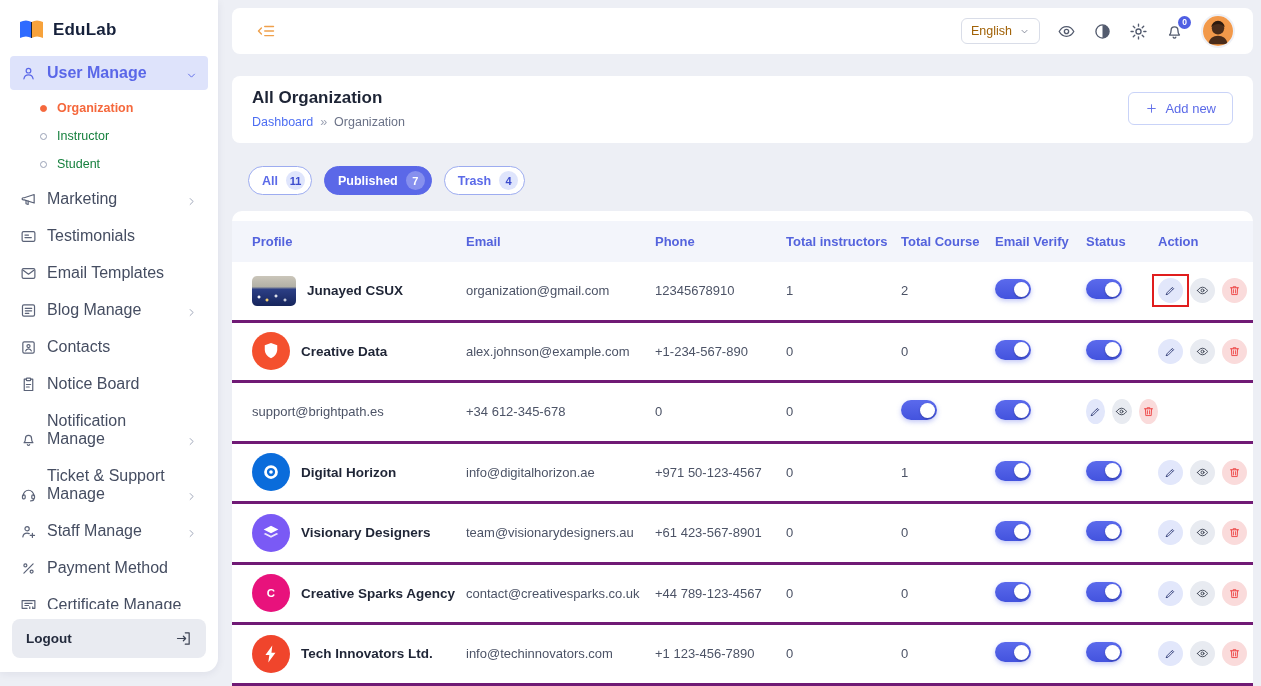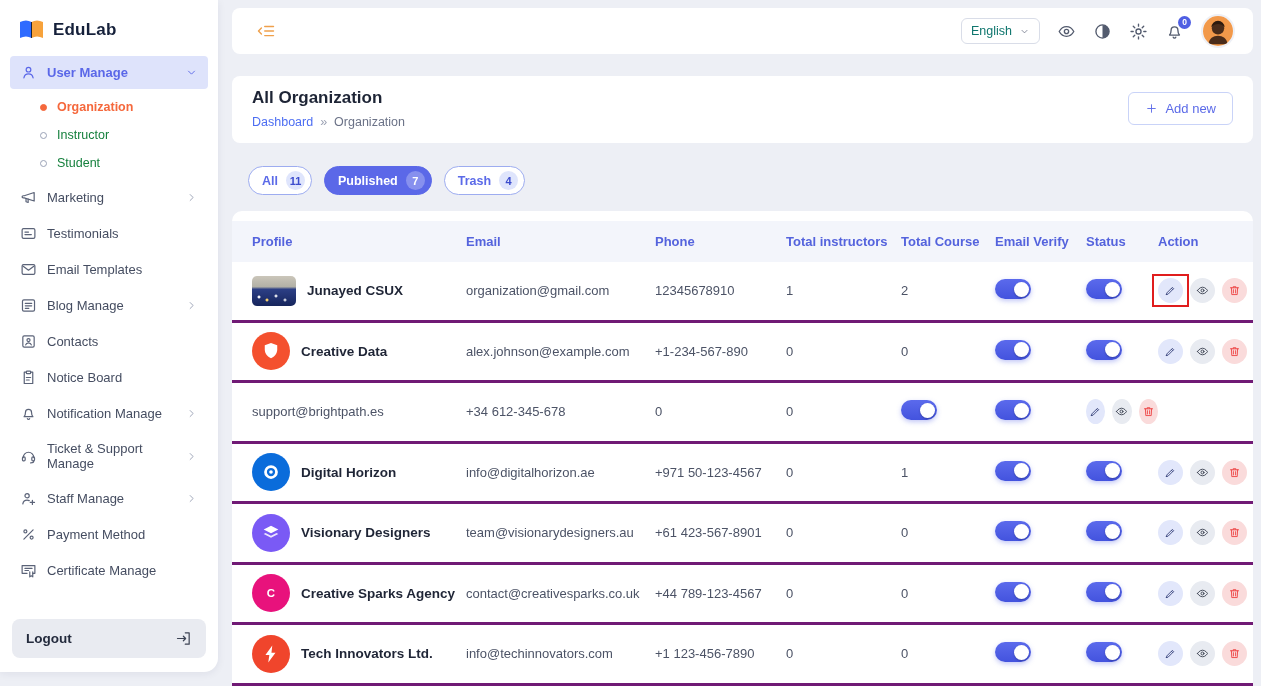--- a/index.html
+++ b/index.html
@@ -7,22 +7,22 @@
   body { overflow:hidden; background:#edeff5; font-family:"Liberation Sans", sans-serif; }
   .app { display:flex; height:100%; }
 
   
   .sidebar { width:218px; min-width:218px; background:#fff; height:672px; border-radius:0 0 14px 0;
              box-shadow:0 2px 8px rgba(25,35,70,.07); display:flex; flex-direction:column; z-index:2; }
   .logo { display:flex; align-items:center; gap:8px; padding:18px 18px 14px; cursor:pointer; }
   .logo-ic { width:27px; height:24px; flex:none; }
   .logo-text { font-size:17px; font-weight:bold; color:#15203a; letter-spacing:.2px; }
   .nav { flex:1; padding:0 10px; overflow:hidden; }
-  .nav-item { display:flex; align-items:center; gap:10px; padding:8px 10px; border-radius:4px;
-              font-size:13px; color:#454d61; cursor:pointer; margin-bottom:3px; }
+  .nav-item { display:flex; align-items:flex-end; gap:10px; padding:8px 10px; border-radius:4px;
+              font-size:16px; color:#454d61; cursor:pointer; margin-bottom:3px; }
   .nav-item.active { background:#dee3fb; color:#5a67e8; font-weight:bold; }
   .nic { width:17px; height:17px; color:#5b6378; flex:none; display:flex; }
   .nav-item.active .nic { color:#5a67e8; }
   .chev { width:13px; height:13px; margin-left:auto; color:#99a0b4; display:flex; flex:none; }
   .nav-item.active .chev { color:#5a67e8; }
   .submenu { padding:1px 0 4px; }
   .sub-item { display:flex; align-items:center; gap:10px; padding:7px 8px 7px 30px; font-size:12.5px;
               color:#15803d; cursor:pointer; }
   .bullet { width:7px; height:7px; border-radius:50%; border:1.5px solid #9aa2b6; flex:none; background:transparent; }
   .sub-item.active { color:#f5683c; font-weight:bold; }
@@ -33,21 +33,21 @@
   .logout-ic { width:17px; height:17px; color:#3c4354; display:flex; }
 
   
   .main { flex:1; padding:8px 8px 0 14px; display:flex; flex-direction:column; min-width:0; }
   .topbar { background:#fff; border-radius:8px; height:46px; display:flex; align-items:center;
             justify-content:space-between; padding:0 18px 0 24px; margin-bottom:22px; }
   .collapse-btn { width:20px; height:20px; color:#efa04b; background:none; border:none; cursor:pointer;
                   display:flex; padding:0; }
   .topbar-right { display:flex; align-items:center; gap:17px; }
   .lang { display:flex; align-items:center; gap:7px; border:1px solid #d9dde8; border-radius:6px;
-          padding:5px 9px; font-size:12.5px; color:#0f766e; cursor:pointer; }
+          padding:5px 9px; font-size:12.5px; color:#a16207; cursor:pointer; }
   .chev-sm { width:11px; height:11px; color:#6c7386; display:flex; }
   .tb-icon { width:19px; height:19px; color:#535b6e; background:none; border:none; padding:0;
              cursor:pointer; display:flex; position:relative; }
   .badge { position:absolute; top:-6px; right:-7px; min-width:13px; height:13px; border-radius:7px;
            background:#4f5fe3; color:#fff; font-size:8.5px; font-weight:bold; display:flex;
            align-items:center; justify-content:center; padding:0 2px; }
   .avatar { width:34px; height:34px; border-radius:50%; overflow:hidden; cursor:pointer; flex:none;
             border:2px solid #eef0f6; }
   .avatar svg { width:100%; height:100%; display:block; }
 

